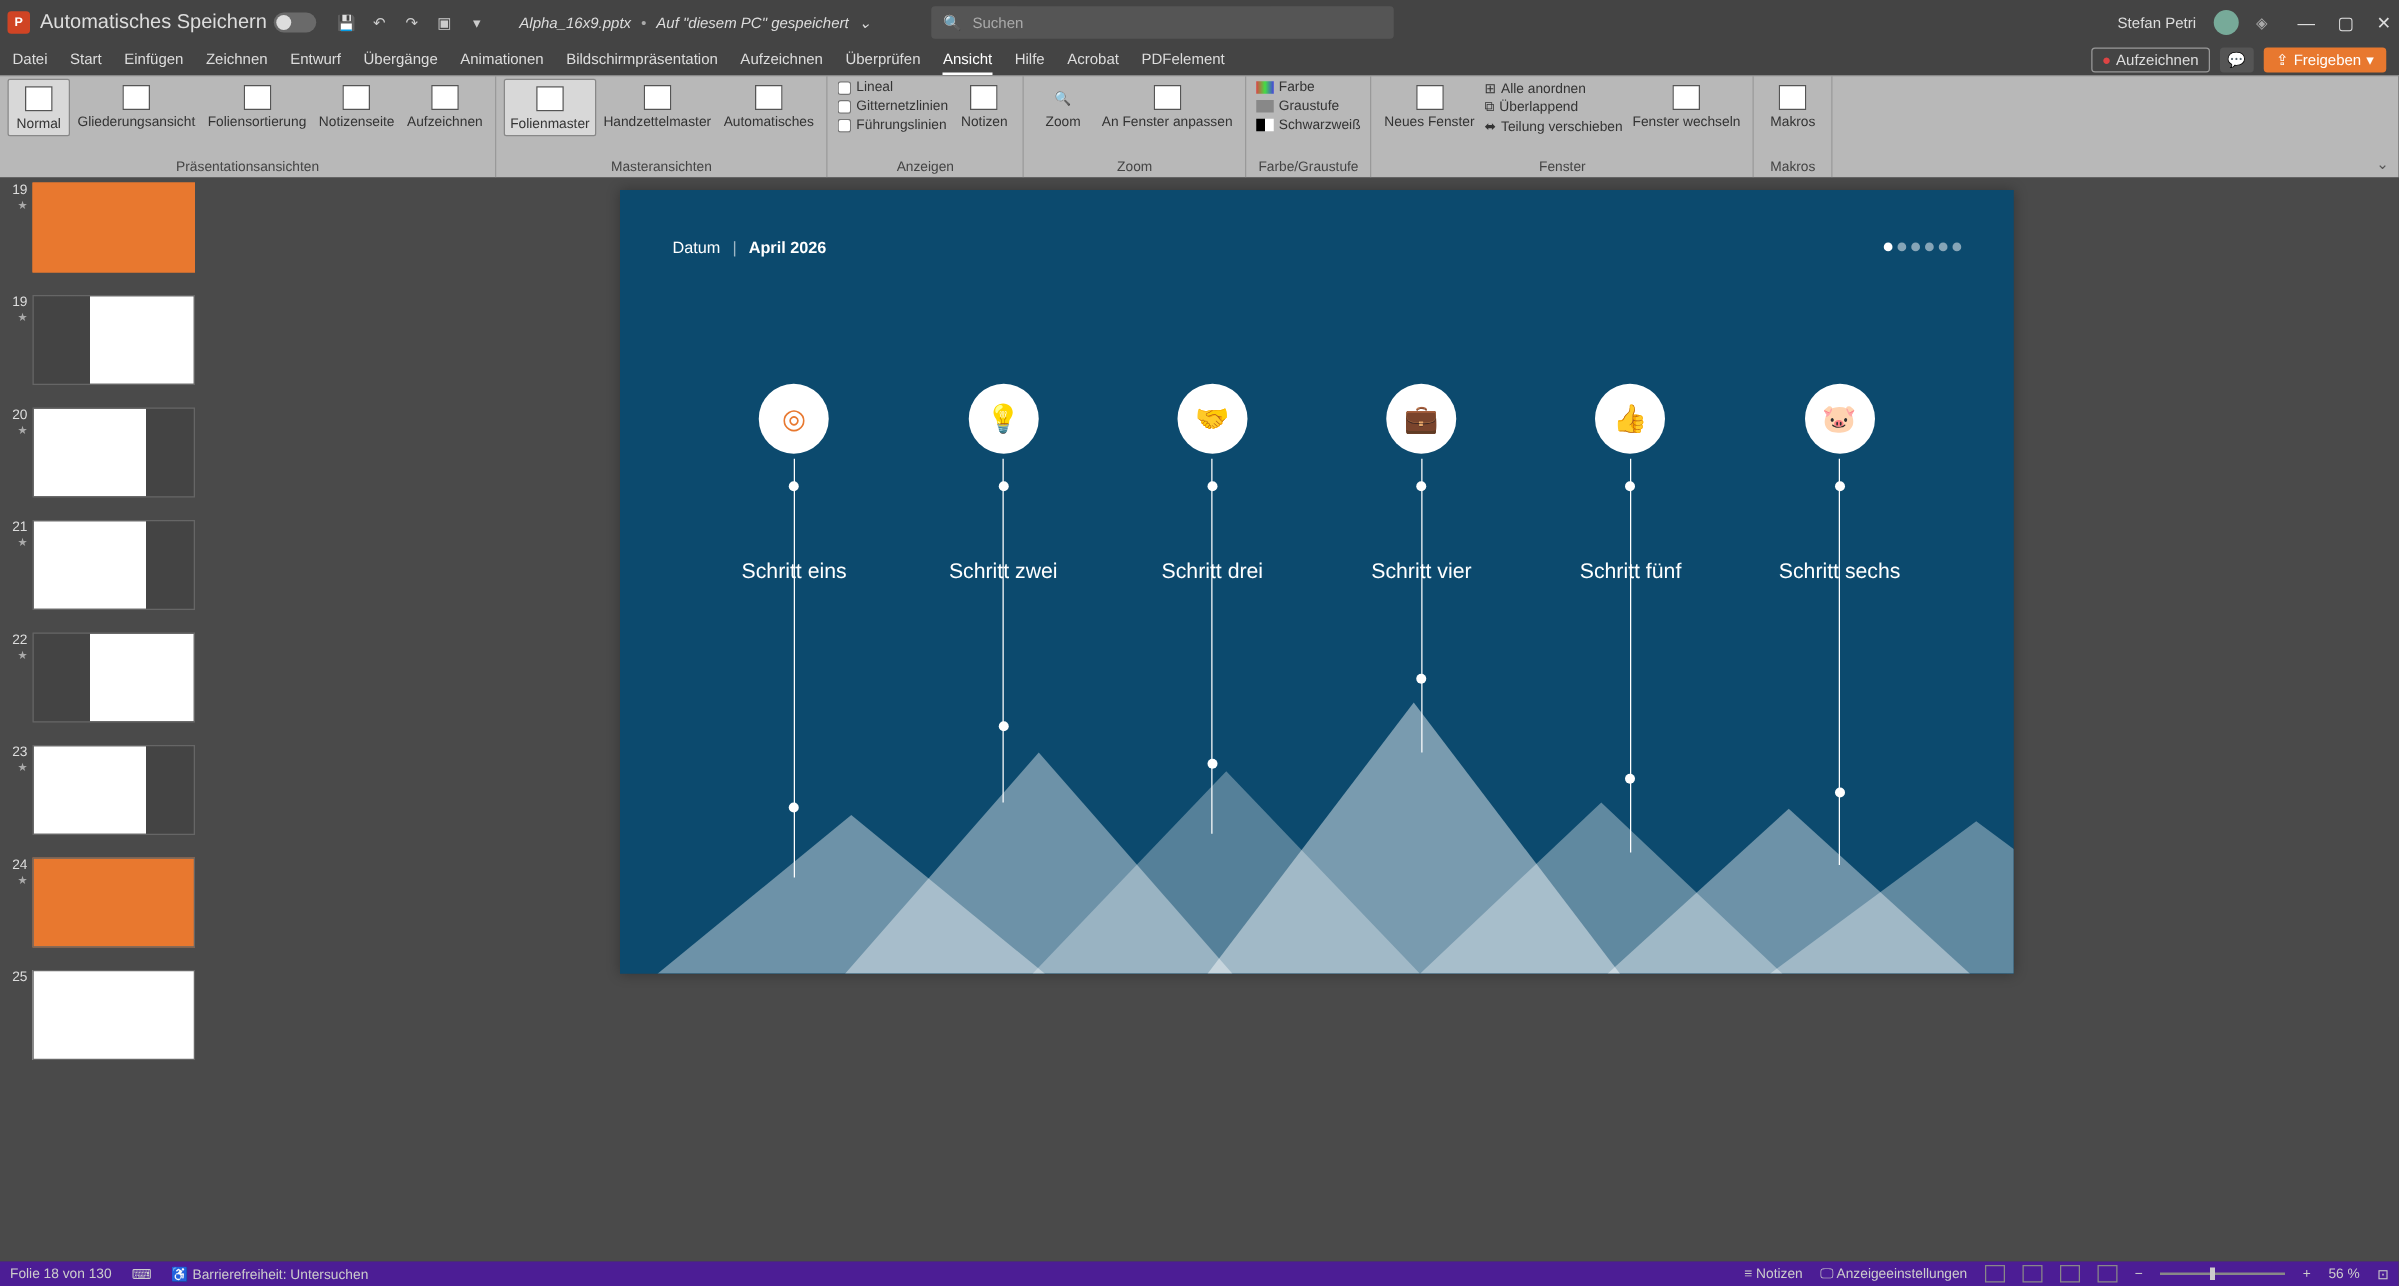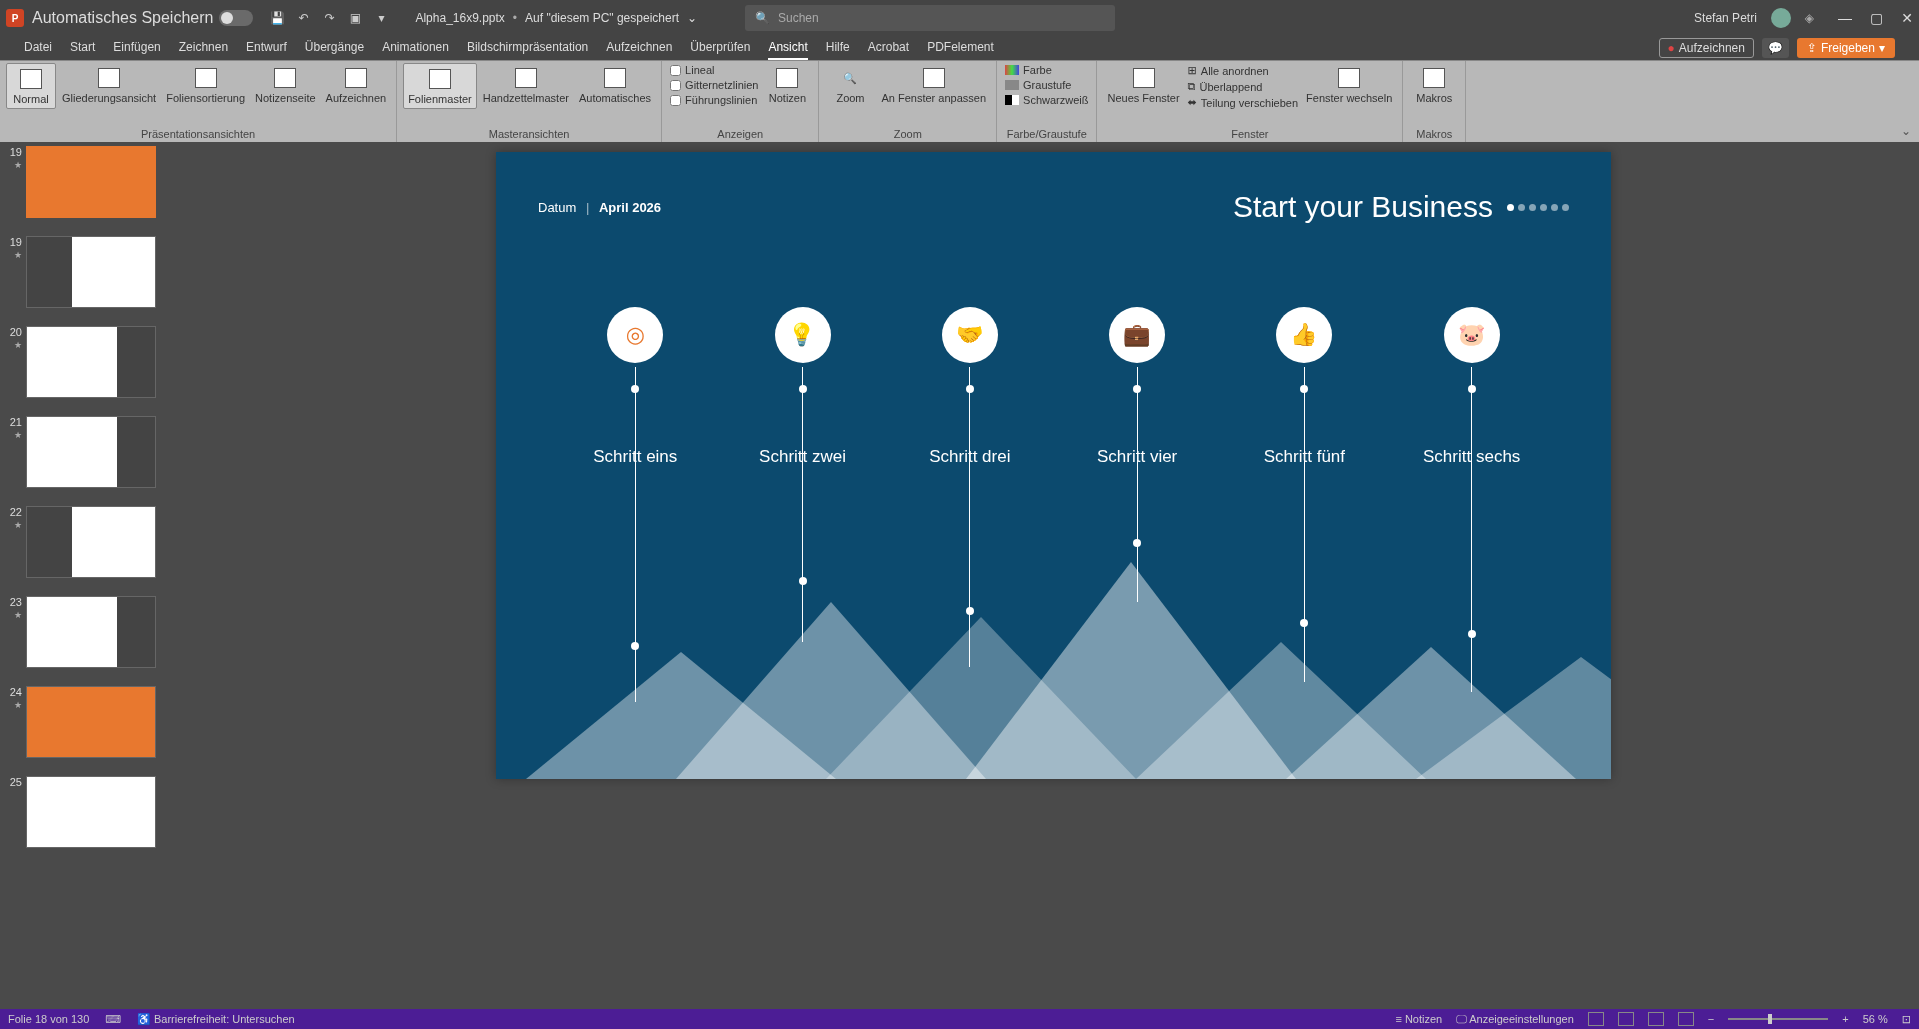--- a/index.html
+++ b/index.html
@@ -6,29 +6,29 @@
 body { background: #444; color: #ddd; width: 1919px; height: 1029px; overflow: hidden; font-size: 12px; }
 
 
 .titlebar { height: 36px; background: #444; display: flex; align-items: center; padding: 0 6px; gap: 8px; }
 .titlebar .app-icon { width: 18px; height: 18px; background: #D04424; border-radius: 3px; display: flex; align-items: center; justify-content: center; color: #fff; font-size: 10px; font-weight: bold; }
 .autosave { display: flex; align-items: center; gap: 6px; font-size: 16px; }
 .toggle { width: 34px; height: 16px; background: #6a6a6a; border-radius: 8px; position: relative; }
 .toggle::after { content: ""; position: absolute; left: 2px; top: 2px; width: 12px; height: 12px; background: #ddd; border-radius: 50%; }
 .qat { display: flex; gap: 10px; margin-left: 8px; align-items: center; }
 .qat-btn { width: 16px; height: 16px; color: #ccc; display: flex; align-items: center; justify-content: center; }
-.filename { margin-left: 18px; font-size: 12px; display: flex; gap: 8px; align-items: center; }
+.filename { margin-left: 18px; font-size: 12px; display: flex; gap: 8px; align-items: center; font-style: italic; }
 .filename .dot { color: #aaa; }
 .searchbar { margin-left: 40px; width: 370px; height: 26px; background: #555; border-radius: 3px; display: flex; align-items: center; padding: 0 10px; gap: 8px; color: #aaa; }
 .titlebar-right { margin-left: auto; display: flex; align-items: center; gap: 14px; }
 .avatar { width: 20px; height: 20px; border-radius: 50%; background: #7a9; }
 .win-controls { display: flex; gap: 18px; margin-left: 10px; font-size: 14px; }
 
 
-.menutabs { height: 24px; background: #444; display: flex; align-items: flex-end; padding: 0 24px; gap: 18px; font-size: 12px; }
+.menutabs { height: 24px; background: #444; display: flex; align-items: flex-end; padding: 0 10px; gap: 18px; font-size: 12px; }
 .menutabs .tab { padding-bottom: 4px; border-bottom: 2px solid transparent; cursor: pointer; }
 .menutabs .tab.active { border-bottom: 2px solid #fff; color: #fff; }
 .menutabs .right-actions { margin-left: auto; display: flex; gap: 8px; align-items: center; padding-bottom: 2px; }
 .btn-outline { border: 1px solid #999; padding: 2px 8px; border-radius: 3px; display: flex; align-items: center; gap: 4px; }
 .btn-share { background: #E8782F; color: #fff; padding: 3px 10px; border-radius: 3px; display: flex; align-items: center; gap: 4px; }
 .btn-comment { background: #555; padding: 3px 6px; border-radius: 3px; }
 
 
 .ribbon { height: 82px; background: #B8B8B8; display: flex; color: #333; font-size: 11px; border-top: 1px solid #888; position: relative; }
 .rgroup { border-right: 1px solid #999; padding: 2px 6px 0 6px; display: flex; flex-direction: column; }
@@ -362,21 +362,20 @@
 
   <div class="slidearea">
     <div class="slide">
       <div class="slide-header">
         <div class="slide-date">
           <span>Datum</span>
           <span style="opacity:0.6;margin:0 6px;">|</span>
           <b>April 2026</b>
         </div>
         <div class="slide-title">
-          <span>Start your Business</span>
           <span class="dots-indicator">
             <span class="active"></span>
               <span></span>
               <span></span>
               <span></span>
               <span></span>
               <span></span>
           </span>
         </div>
       </div>

